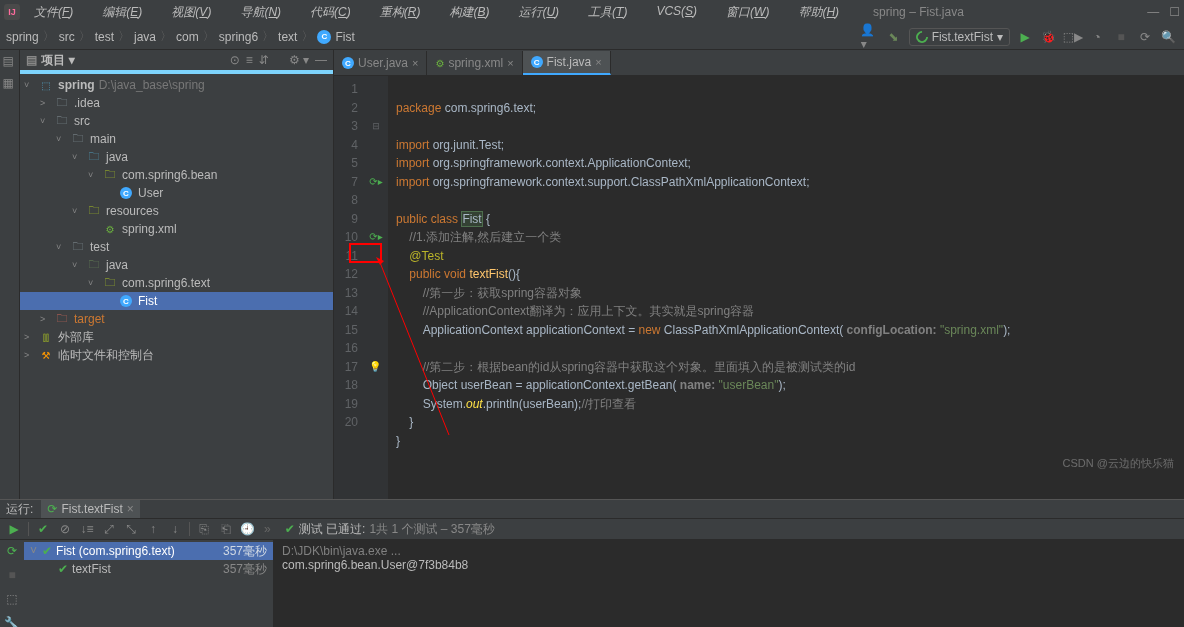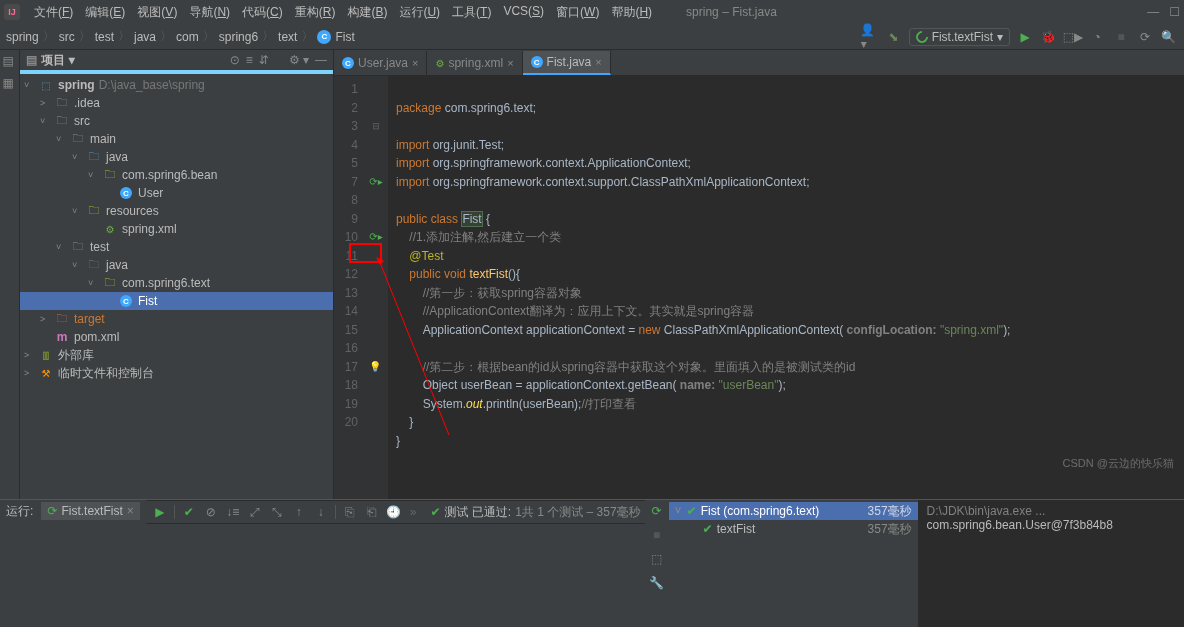--- a/index.html
+++ b/index.html
@@ -1,19 +1,19 @@
 <!DOCTYPE html>
 <html><head>
 <meta charset="utf-8">
 <style>
 * { margin: 0; padding: 0; box-sizing: border-box; font-family: "Segoe UI", "Microsoft YaHei", sans-serif; font-size: 12px; }
 body { background: #2b2b2b; color: #bbb; width: 1184px; height: 627px; overflow: hidden; display: flex; flex-direction: column; }
 .titlebar { height: 24px; background: #3c3f41; display: flex; align-items: center; padding: 0 4px; color: #bbb; }
 .titlebar .logo { width: 16px; height: 16px; background: #4a4a4a; border-radius: 3px; margin-right: 8px; display: flex; align-items: center; justify-content: center; color: #ff6b9d; font-weight: bold; font-size: 9px; }
-.titlebar .menu { display: flex; gap: 0; }
+.titlebar .menu { display: flex; gap: 17px; font-style: italic; }
 .titlebar .menu span { padding: 2px 6px; cursor: pointer; }
 .titlebar .menu u { text-decoration: underline; }
 .titlebar .wintitle { margin-left: 28px; color: #888; }
 .titlebar .wincontrols { margin-left: auto; display: flex; gap: 10px; color: #888; }
 .breadcrumb-bar { height: 26px; background: #3c3f41; border-bottom: 1px solid #2b2b2b; display: flex; align-items: center; padding: 0 6px; }
 .breadcrumb { display: flex; align-items: center; gap: 4px; color: #bbb; }
 .breadcrumb .crumb { cursor: pointer; }
 .breadcrumb .sep { color: #666; }
 .breadcrumb .cicon { width: 14px; height: 14px; border-radius: 50%; background: #40a9ff; display: inline-flex; align-items: center; justify-content: center; color: #fff; font-size: 8px; font-weight: bold; }
 .spacer { flex: 1; }
@@ -60,21 +60,21 @@
 .kw { color: #cc7832; }
 .str { color: #6a8759; }
 .cmt { color: #808080; }
 .ann { color: #bbb529; }
 .fn { color: #ffc66d; }
 .fld { color: #fde047; font-style: italic; }
 .param { color: #808080; font-weight: bold; }
 .hlbox { background: #344134; border: 1px solid #4e6f4e; }
 .red-box { position: absolute; border: 2px solid #f00; pointer-events: none; }
 .arrow-svg { position: absolute; pointer-events: none; }
-.bottom-panel { height: 128px; background: #3c3f41; border-top: 1px solid #555; display: flex; }
+.bottom-panel { height: 128px; background: #3c3f41; border-top: 1px solid #555; display: flex; flex-direction: column; }
 .run-tabs { height: 22px; display: flex; align-items: center; padding: 0 6px; gap: 8px; }
 .run-tabs .rlabel { color: #bbb; }
 .run-tab { display: flex; align-items: center; gap: 4px; padding: 2px 6px; background: #4e5254; cursor: pointer; }
 .run-tab .close { color: #888; }
 .run-toolbar { height: 24px; display: flex; align-items: center; padding: 0 4px; gap: 2px; border-top: 1px solid #2b2b2b; border-bottom: 1px solid #2b2b2b; }
 .run-toolbar .rbtn { width: 20px; height: 20px; display: flex; align-items: center; justify-content: center; cursor: pointer; color: #888; }
 .run-toolbar .green { color: #4caf50; }
 .run-toolbar .divider { width: 1px; height: 14px; background: #555; margin: 0 2px; }
 .run-status { margin-left: 8px; display: flex; align-items: center; gap: 4px; }
 .run-status .chk { color: #4caf50; }
@@ -266,27 +266,20 @@
           </span>
           <span>Fist</span>
         </div>
         <div class="tree-row" style="padding-left: 20px;">
           <span class="arrow">˃</span>
           <span class="ficon">
             <span class="folder-icon" style="color:#d1675a"></span>
           </span>
           <span><span style="color:#cc7832">target</span></span>
         </div>
-        <div class="tree-row" style="padding-left: 20px;">
-          <span class="arrow"></span>
-          <span class="ficon">
-            <span class="pom-icon"></span>
-          </span>
-          <span>pom.xml</span>
-        </div>
         <div class="tree-row" style="padding-left: 4px;">
           <span class="arrow">˃</span>
           <span class="ficon">
             <span class="lib-icon"></span>
           </span>
           <span>外部库</span>
         </div>
         <div class="tree-row" style="padding-left: 4px;">
           <span class="arrow">˃</span>
           <span class="ficon">

